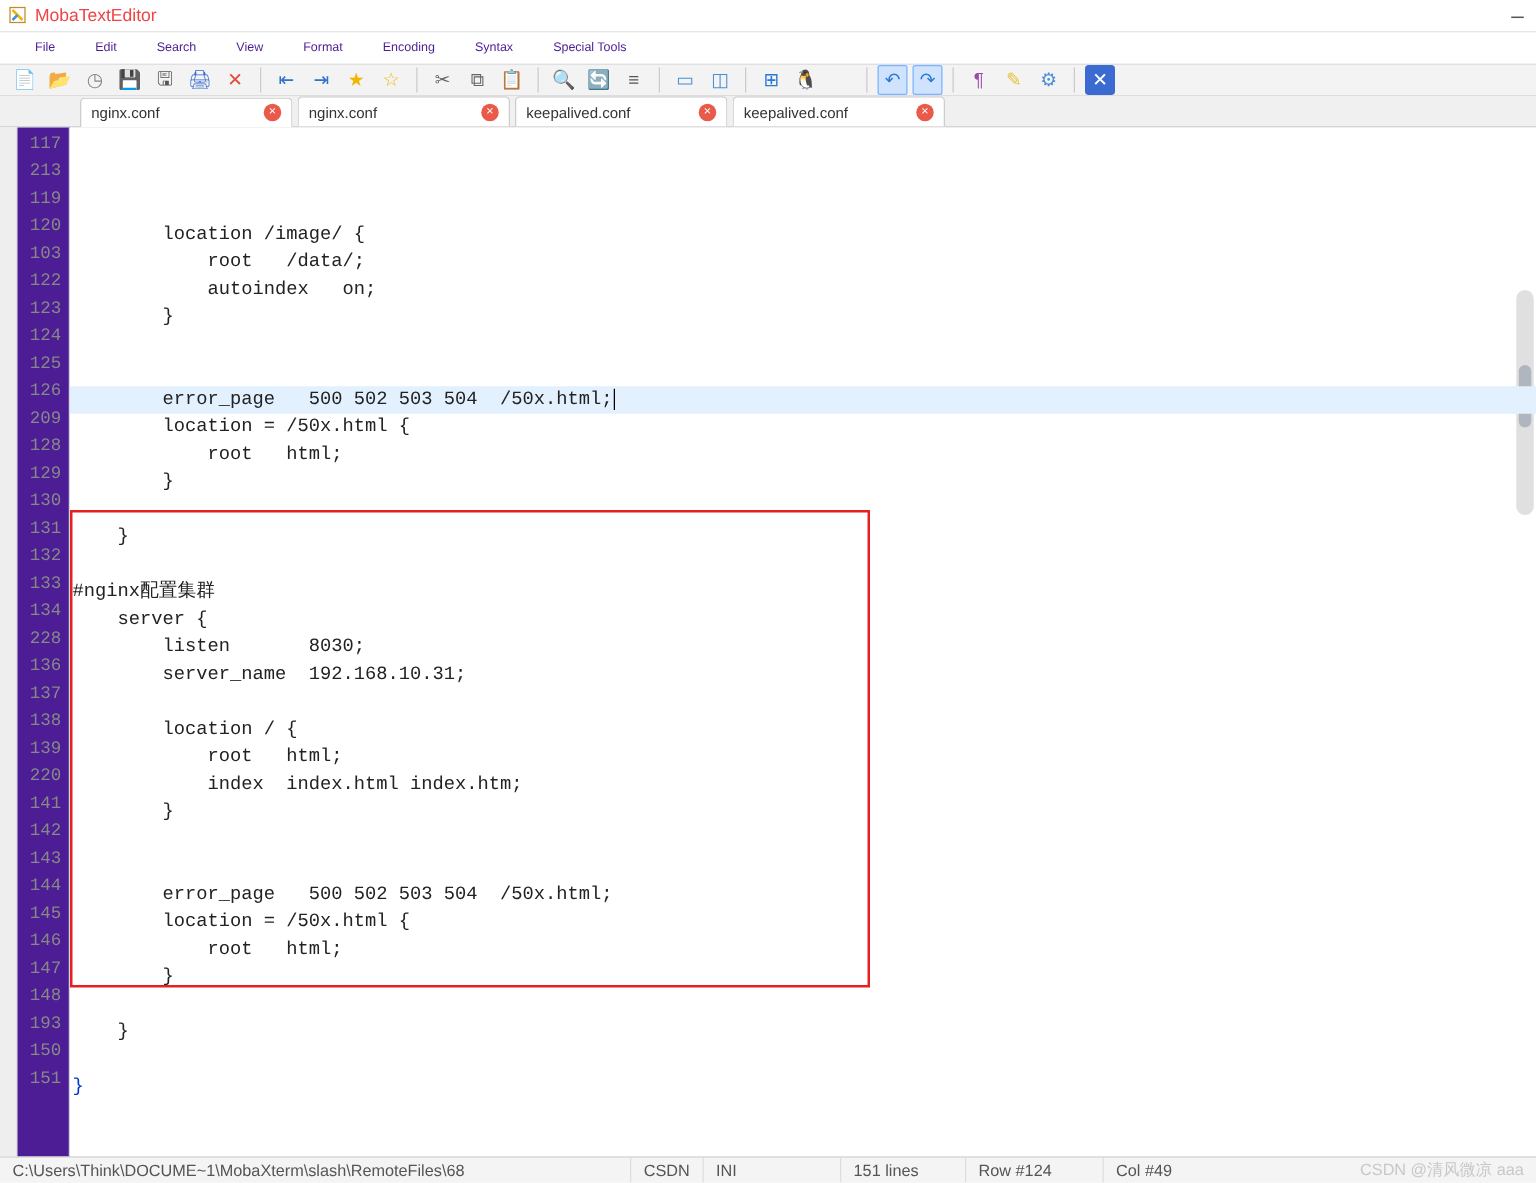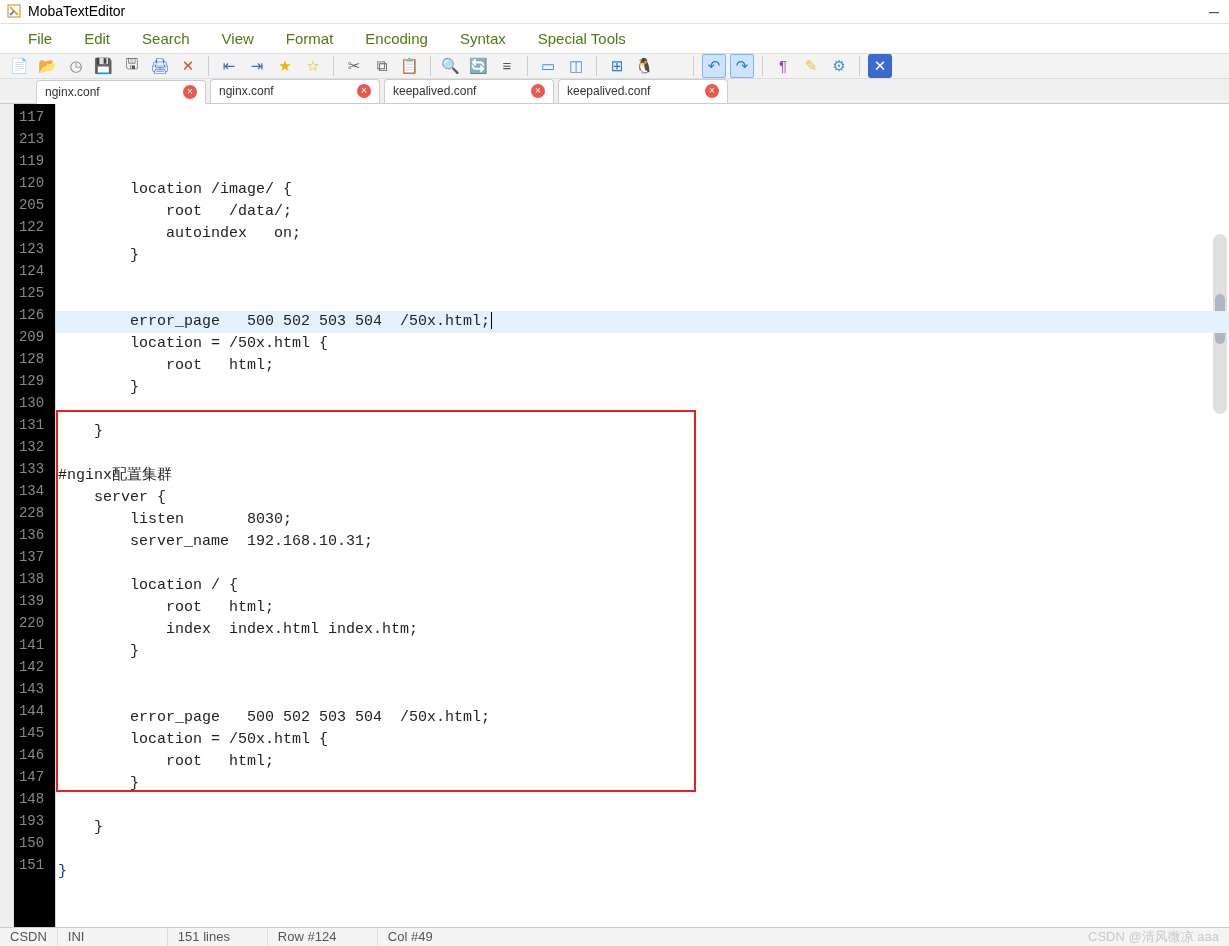--- a/index.html
+++ b/index.html
@@ -21,35 +21,35 @@
     display: flex;
     align-items: center;
     padding: 0 6px;
     border-bottom: 1px solid #e0e0e0;
   }
   .titlebar .app-icon {
     width: 16px; height: 16px;
     margin-right: 6px;
     display:inline-flex;align-items:center;justify-content:center;
   }
-  .titlebar .title { font-size: 14px; color:#000000; }
+  .titlebar .title { font-size: 14px; color:#ef4444; }
   .titlebar .win-controls { margin-left:auto; color:#555; font-size:18px; padding-right:4px;}
   
   .menubar {
     height: 30px;
     background: #fff;
     display: flex;
     align-items: center;
     padding: 0 12px;
     gap: 0;
   }
   .menubar .mitem {
     padding: 6px 16px;
-    font-size: 15px;
-    color: #4d7c0f;
+    font-size: 10px;
+    color: #4c1d95;
     cursor: default;
   }
   
   .toolbar {
     height: 30px;
     background: #f3f3f3;
     border-top: 1px solid #e0e0e0;
     border-bottom: 1px solid #ddd;
     display: flex;
     align-items: center;
@@ -64,21 +64,21 @@
   }
   .toolbar .sep { width:1px;height:20px;background:#ccc;margin:0 4px;}
   .toolbar .tbtn.pressed { background:#cfe3ff; border:1px solid #7ab3ff;}
   
   .tabs {
     height: 28px;
     background: #f0f0f0;
     border-bottom: 1px solid #ccc;
     display: flex;
     align-items: flex-end;
-    padding-left: 36px;
+    padding-left: 64px;
   }
   .tab {
     height: 24px;
     min-width: 170px;
     background: #fff;
     border: 1px solid #ccc;
     border-bottom: none;
     border-top-left-radius: 4px;
     border-top-right-radius: 4px;
     margin-right: 4px;
@@ -102,26 +102,26 @@
     flex:1;
     display:flex;
     position:relative;
     background:#fff;
   }
   .left-rail {
     width:14px;background:#eee;border-right:1px solid #ddd;
   }
   .gutter {
     width: 42px;
-    background: #000000;
+    background: #4c1d95;
     border-right: 1px solid #d0d4da;
     font-family: Consolas, "Courier New", monospace;
     font-size: 14px;
     color: #888;
-    text-align: center;
+    text-align: right;
     padding-top:2px;
   }
   .gutter div { height:22px; line-height:22px; padding-right:6px; }
   .code {
     flex:1;
     font-family: Consolas, "Courier New", monospace;
     font-size: 15px;
     color: #222;
     position: relative;
     padding-top:2px;
@@ -250,21 +250,21 @@
     </div>
   </div>
 
 <div class="editor-wrap">
   <div class="left-rail"></div>
   <div class="gutter" id="gutter">
       <div>117</div>
       <div>213</div>
       <div>119</div>
       <div>120</div>
-      <div>205</div>
+      <div>103</div>
       <div>122</div>
       <div>123</div>
       <div>124</div>
       <div>125</div>
       <div>126</div>
       <div>209</div>
       <div>128</div>
       <div>129</div>
       <div>130</div>
       <div>131</div>
@@ -290,19 +290,20 @@
       <div>151</div>
     </div>
   <div class="code" id="code">
     <div class="scrollbar-v">
       <div class="scroll-thumb"></div>
     </div>
   <div class="line"></div><div class="line">        location /image/ {</div><div class="line">            root   /data/;</div><div class="line">            autoindex   on;</div><div class="line">        }</div><div class="line"></div><div class="line"></div><div class="line highlight">        error_page   500 502 503 504  /50x.html;<span class="caret"></span></div><div class="line">        location = /50x.html {</div><div class="line">            root   html;</div><div class="line">        }</div><div class="line"></div><div class="line">    }</div><div class="line"></div><div class="line">#nginx配置集群</div><div class="line">    server {</div><div class="line">        listen       8030;</div><div class="line">        server_name  192.168.10.31;</div><div class="line"></div><div class="line">        location / {</div><div class="line">            root   html;</div><div class="line">            index  index.html index.htm;</div><div class="line">        }</div><div class="line"></div><div class="line"></div><div class="line">        error_page   500 502 503 504  /50x.html;</div><div class="line">        location = /50x.html {</div><div class="line">            root   html;</div><div class="line">        }</div><div class="line"></div><div class="line">    }</div><div class="line"></div><div class="line"><span class="brace-color">}</span></div><div class="line"></div><div class="line"></div><div class="redbox" style="left: 0px; top: 306px; width: 640px; height: 382px;"></div></div>
 </div>
 
 <div class="statusbar">
+  <div class="seg path">C:\Users\Think\DOCUME~1\MobaXterm\slash\RemoteFiles\68</div>
   <div class="seg" style="flex:0 0 50px">CSDN</div>
   <div class="seg" style="flex:0 0 110px">INI</div>
   <div class="seg" style="flex:0 0 100px">151 lines</div>
   <div class="seg" style="flex:0 0 110px">Row #124</div>
   <div class="seg" style="flex:0 0 100px;border-right:none">Col #49</div>
   <div class="seg watermark">CSDN @清风微凉 aaa</div>
 </div>
 
 </body></html>

